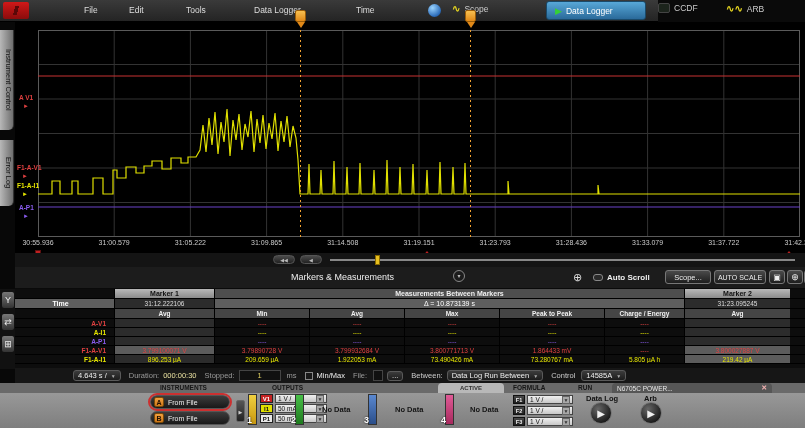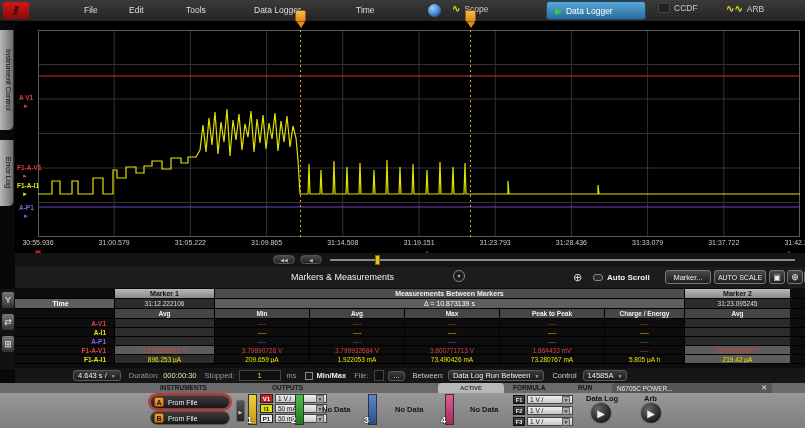--- a/index.html
+++ b/index.html
@@ -1,21 +1,21 @@
 <!DOCTYPE html>
 <html><head>
 <meta charset="utf-8">
 <style>
   * { margin:0; padding:0; box-sizing:border-box; }
   body { background:#000; }
   #app { position:relative; width:805px; height:428px; background:#0a0a0a; overflow:hidden;
          font-family:"Liberation Sans", sans-serif; color:#ddd; }
 
   
-  #menubar { position:absolute; left:0; top:0; width:805px; height:22px;
+  #menubar { position:absolute; left:0; top:0; width:658px; height:22px;
              background:linear-gradient(#3a3a3a,#242424); border-bottom:1px solid #000; }
   .menu-item { position:absolute; top:5px; font-size:8.5px; color:#ddd; }
   #logo { position:absolute; left:3px; top:2px; width:26px; height:17px;
           background:linear-gradient(#d01818,#8a0c0c); border-radius:2px; }
   #logo:after { content:""; position:absolute; left:5px; top:4px; width:16px; height:9px;
           background:linear-gradient(105deg,transparent 40%,#5a0808 40%,#5a0808 60%,transparent 60%); }
   #dl-tab { position:absolute; left:546px; top:1px; width:100px; height:19px; border-radius:3px;
             background:linear-gradient(#58a8d8,#2a6a9a); border:1px solid #1a4a6a;
             display:flex; align-items:center; gap:4px; padding-left:8px; }
   #dl-tab .play { color:#35d035; font-size:9px; }
@@ -234,21 +234,21 @@
     <div id="shandle"></div>
   </div>
 
   <div id="statusrow">
     <div id="mm-label">Markers &amp; Measurements</div>
     <div id="mm-caret">▾</div>
 
     <span class="st-ic" style="left:558px">⊕</span>
     <div id="autoscroll-box"></div>
     <div id="autoscroll-lb">Auto Scroll</div>
-    <div class="st-btn" style="left:650px; width:46px; line-height:13px;">Marker...</div>
+    <div class="st-btn" style="left:650px; width:46px; line-height:13px;">Scope...</div>
     <div class="st-btn" style="left:699px; width:52px; font-size:7px; line-height:13px;">AUTO SCALE</div>
     <div class="mag" style="left:754px; font-size:8px;">▣</div>
     <div class="mag" style="left:772px;">⊕</div>
     <div class="mag" style="left:789px; width:15px;">⊖</div>
   </div>
 
   <div id="tbl-icons">
     <div class="tic" style="top:2px">Y</div>
     <div class="tic" style="top:24px">⇄</div>
     <div class="tic" style="top:46px">⊞</div>
@@ -343,21 +343,21 @@
     <span style="color:#e8e0a0">000:00:30</span>
     <span class="gap" style="width:8px"></span>
     <span>Stopped:</span>
     <span class="gap" style="width:4px"></span>
     <span class="inset" style="width:42px">1</span>
     <span class="gap" style="width:6px"></span>
     <span>ms</span>
     <span class="gap" style="width:8px"></span>
     <span style="width:8px;height:8px;border:1px solid #888;background:#1a1a1a;display:inline-block"></span>
     <span class="gap" style="width:4px"></span>
-    <span style="color:#eee;font-weight:bold">Min/Max</span>
+    <span style="color:#eee;font-weight:normal">Min/Max</span>
     <span class="gap" style="width:8px"></span>
     <span>File:</span>
     <span class="gap" style="width:6px"></span>
     <span class="inset" style="width:10px;color:#888"></span>
     <span class="gap" style="width:4px"></span>
     <span class="pill" style="height:10px">...</span>
     <span class="gap" style="width:8px"></span>
     <span style="color:#ccc">Between:</span>
     <span class="gap" style="width:4px"></span>
     <span class="pill">

